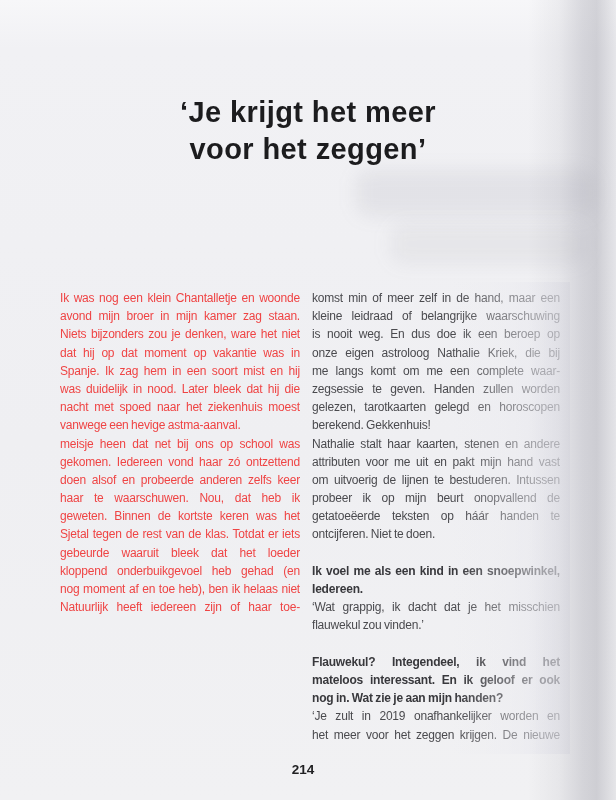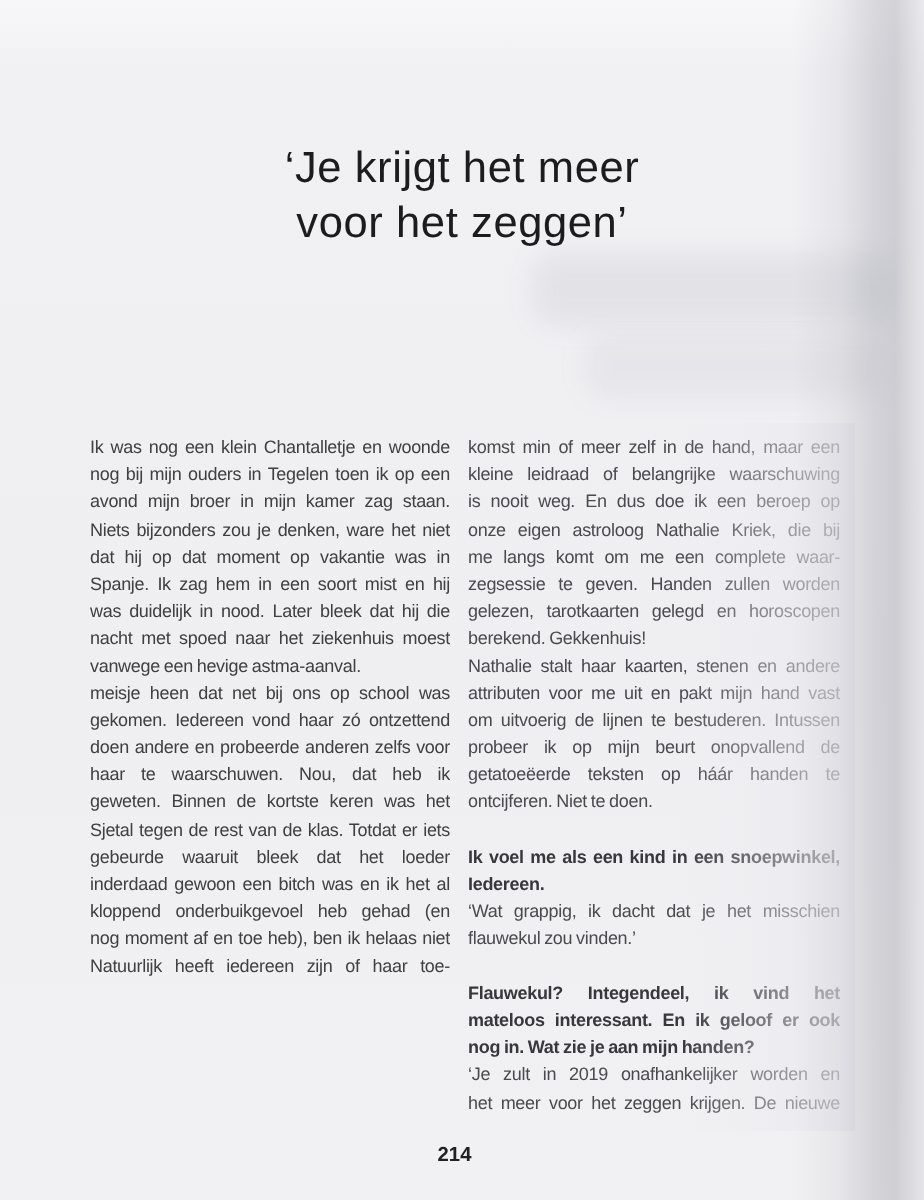--- a/index.html
+++ b/index.html
@@ -33,33 +33,33 @@
     background: rgba(110,110,128,0.10);
     filter: blur(9px);
   }
   .showthrough-artifact .blob.b1 { left: 4px;  top: 2px;  width: 238px; height: 46px; }
   .showthrough-artifact .blob.b2 { left: 38px; top: 56px; width: 196px; height: 40px; background: rgba(110,110,128,0.08); }
 
   
   .page-title {
     position: absolute; left: 0; top: 94px; width: 616px;
     text-align: center;
-    font-weight: normal;
+    font-weight: bold;
     font-size: 29px; line-height: 37px;
     letter-spacing: 0.4px;
     color: #1c1c1e;
     z-index: 2;
   }
 
   
   .col {
     position: absolute; top: 289px;
     font-size: 12px; line-height: 18.2px;
     letter-spacing: -0.2px; word-spacing: -0.6px;
-    color: #404040;
+    color: #ef4444;
     z-index: 2;
   }
   .col.left  { left: 60px;  width: 240px; }
   .col.right { left: 312px; width: 248px; color: #4a4a4e; }
 
   .line {
     height: 18.2px; overflow: hidden;
     text-align: justify;
     text-align-last: justify;
   }
@@ -97,36 +97,34 @@
   <div class="blob b2"></div>
 </div>
 
 <div class="page-title">
   <div>‘Je krijgt het meer</div>
   <div>voor het zeggen’</div>
 </div>
 
 <div class="col left">
     <div class="line">Ik was nog een klein Chantalletje en woonde</div>
-    <div class="line">nog bij mijn ouders in Tegelen toen ik op een</div>
     <div class="line">avond mijn broer in mijn kamer zag staan.</div>
     <div class="line">Niets bijzonders zou je denken, ware het niet</div>
     <div class="line">dat hij op dat moment op vakantie was in</div>
     <div class="line">Spanje. Ik zag hem in een soort mist en hij</div>
     <div class="line">was duidelijk in nood. Later bleek dat hij die</div>
     <div class="line">nacht met spoed naar het ziekenhuis moest</div>
     <div class="line last">vanwege een hevige astma-aanval.</div>
     <div class="line">meisje heen dat net bij ons op school was</div>
     <div class="line">gekomen. Iedereen vond haar zó ontzettend</div>
-    <div class="line">doen andere en probeerde anderen zelfs voor</div>
+    <div class="line">doen alsof en probeerde anderen zelfs keer</div>
     <div class="line">haar te waarschuwen. Nou, dat heb ik</div>
     <div class="line">geweten. Binnen de kortste keren was het</div>
     <div class="line">Sjetal tegen de rest van de klas. Totdat er iets</div>
     <div class="line">gebeurde waaruit bleek dat het loeder</div>
-    <div class="line">inderdaad gewoon een bitch was en ik het al</div>
     <div class="line">kloppend onderbuikgevoel heb gehad (en</div>
     <div class="line">nog moment af en toe heb), ben ik helaas niet</div>
     <div class="line">Natuurlijk heeft iedereen zijn of haar toe-</div>
   </div>
 <div class="col right">
     <div class="line">komst min of meer zelf in de hand, maar een</div>
     <div class="line">kleine leidraad of belangrijke waarschuwing</div>
     <div class="line">is nooit weg. En dus doe ik een beroep op</div>
     <div class="line">onze eigen astroloog Nathalie Kriek, die bij</div>
     <div class="line">me langs komt om me een complete waar-</div>

